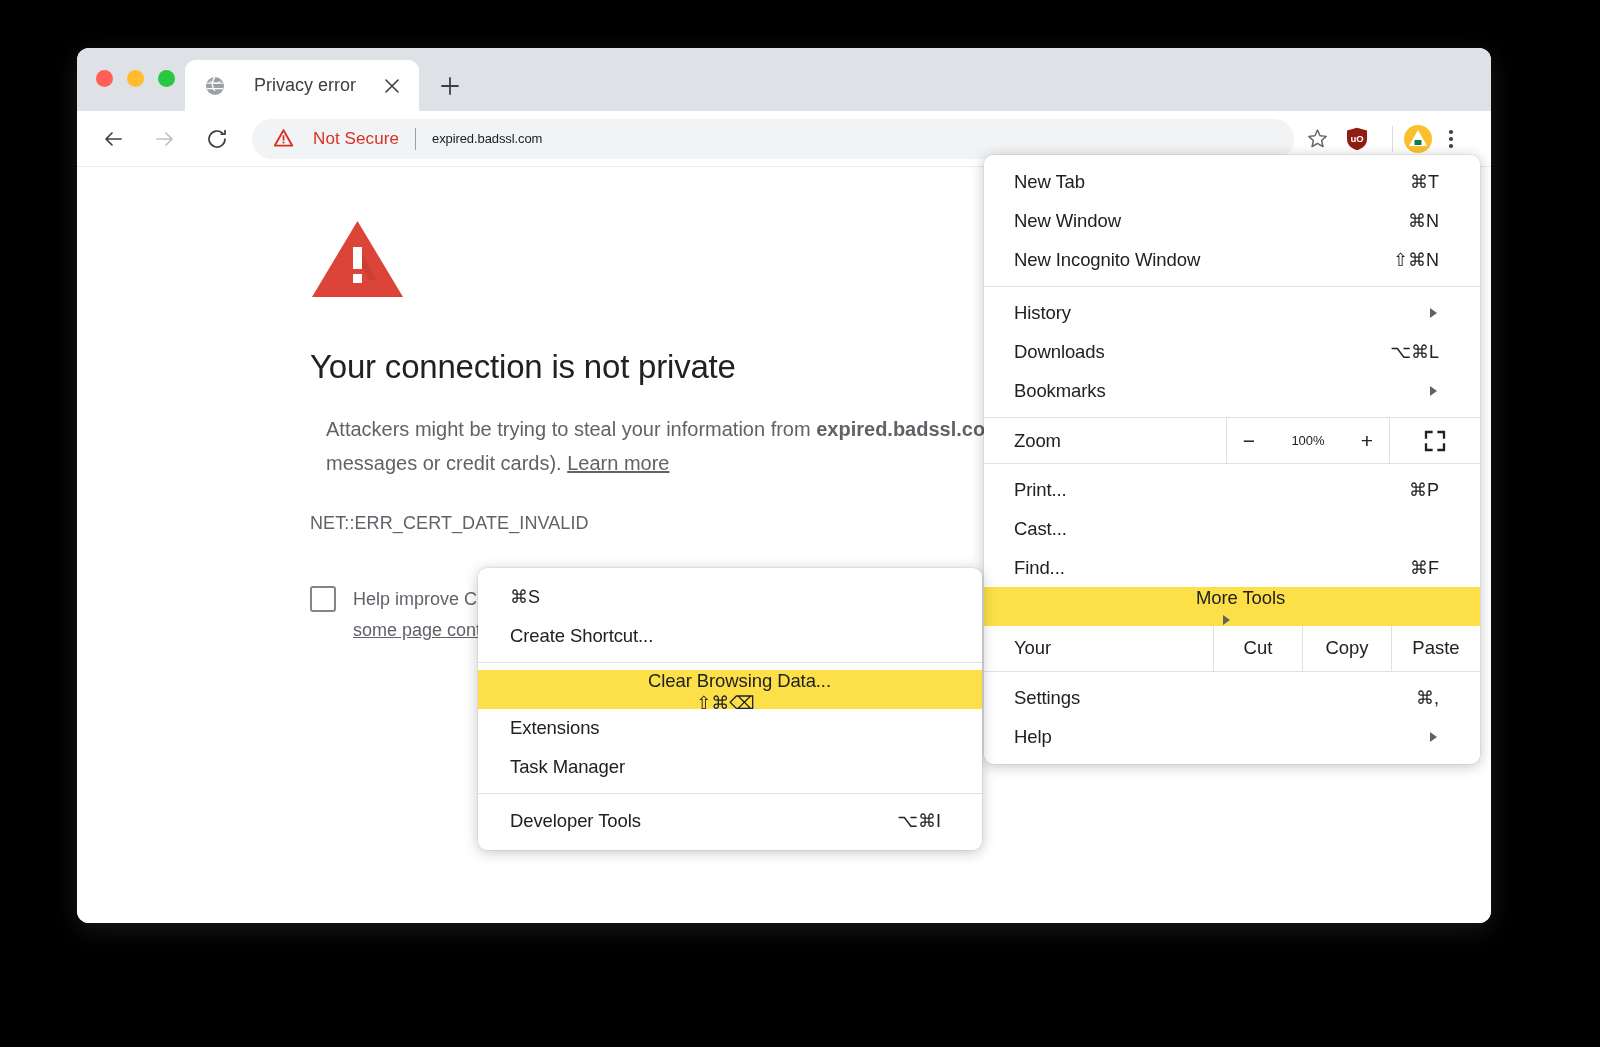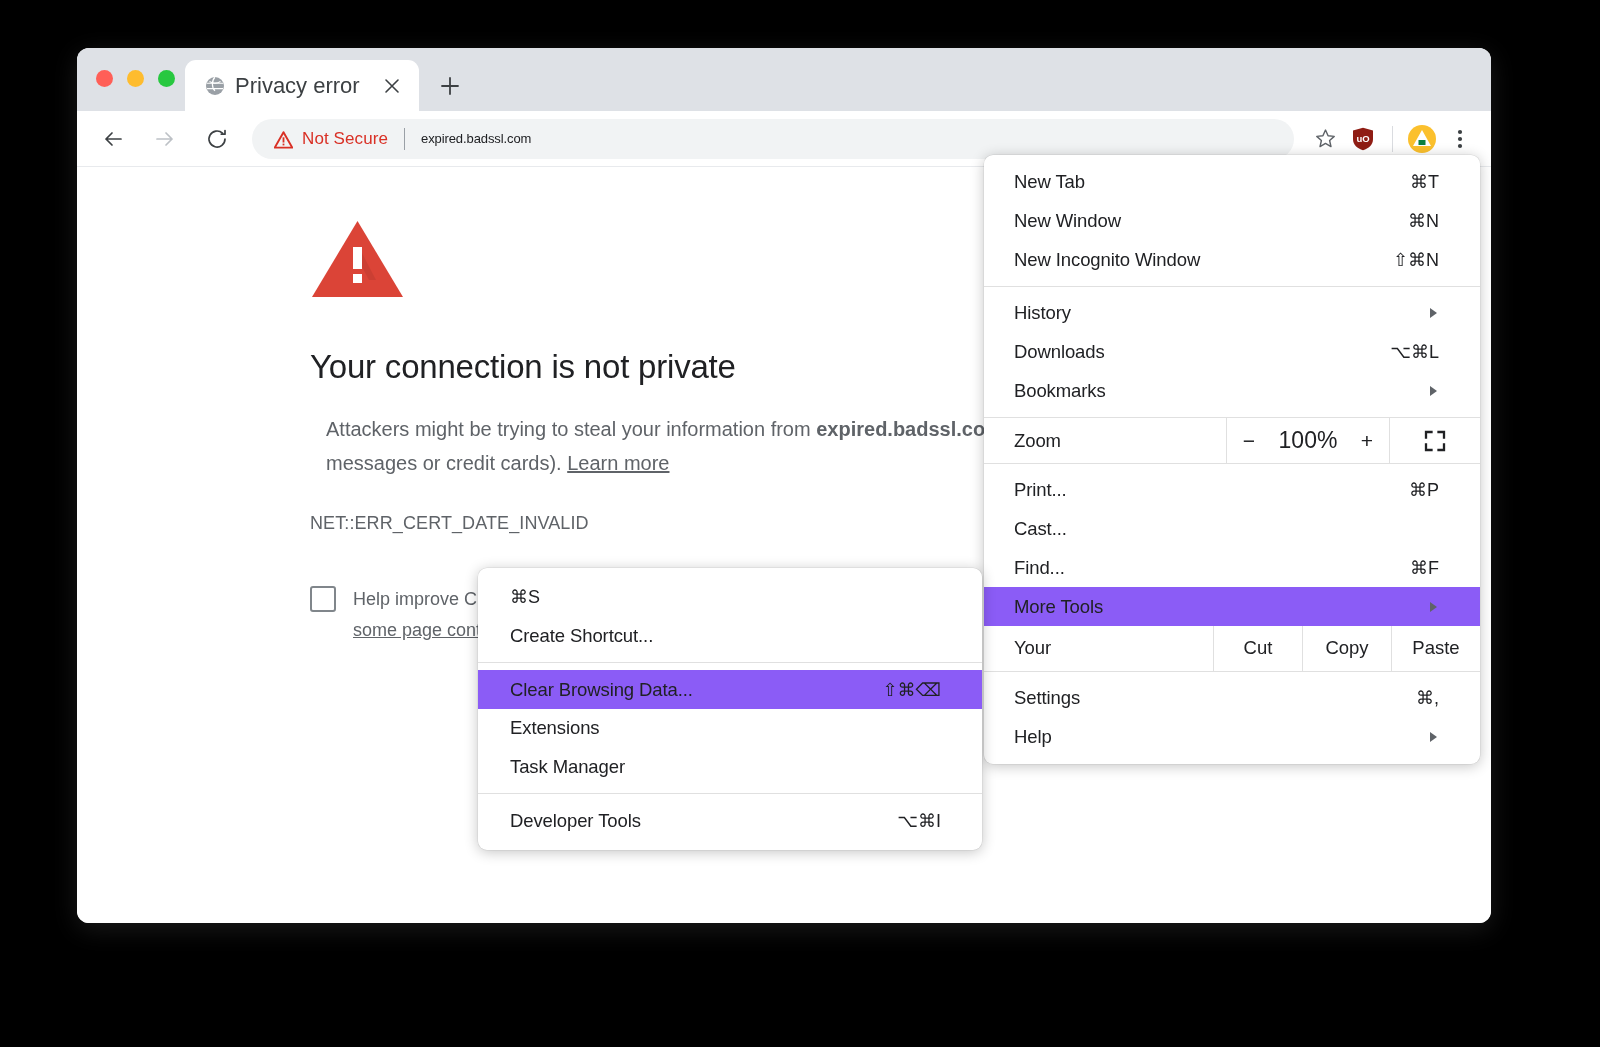--- a/index.html
+++ b/index.html
@@ -51,22 +51,22 @@
     border-top-left-radius: 11px;
     border-top-right-radius: 11px;
     display: flex; align-items: center;
   }
   .tab-favicon {
     margin-left: 20px;
     width: 20px; height: 20px;
     display: flex; align-items: center; justify-content: center;
   }
   .tab-title {
-    margin-left: 10px;
-    font-size: 22px;
+    margin-left: 29px;
+    font-size: 18px;
     color: #3c4043;
     white-space: nowrap;
     overflow: hidden;
     flex: 1;
   }
   .tab-close {
     width: 26px; height: 26px; margin-right: 14px;
     display: flex; align-items: center; justify-content: center;
     color: #5f6368;
   }
@@ -101,43 +101,44 @@
     flex: 1;
     height: 40px;
     background: #f1f3f4;
     border-radius: 20px;
     display: flex;
     align-items: center;
     margin-right: 12px;
     position: relative;
   }
   .notsecure {
-    display: flex; align-items: flex-end;
+    display: flex; align-items: flex-start;
     margin-left: 22px;
+    gap: 11px;
   }
   .notsecure-ico { margin-right: 9px; display:flex; }
   .notsecure-txt {
     color: #d93025;
     font-size: 17px;
     letter-spacing: 0.1px;
   }
   .omni-sep {
     width: 1px; height: 22px;
     background: #9aa0a6;
     margin: 0 16px;
   }
   .omni-url {
     color: #202124;
     font-size: 13px;
     letter-spacing: -0.1px;
   }
 
   .tb-icon {
     width: 38px; height: 38px;
-    display: flex; align-items: center; justify-content: center;
+    display: flex; align-items: center; 
     color: #a16207;
     flex: 0 0 auto;
   }
   .tb-sep {
     width: 1px; height: 26px; background: #dadce0;
     margin: 0 10px;
     flex: 0 0 auto;
   }
 
   
@@ -211,21 +212,21 @@
     font-size: 18.5px;
     color: #202124;
   }
   .mi {
     position: relative;
     height: 38.7px;
     display: flex;
     align-items: center;
     padding: 0 13px 0 30px;
   }
-  .mi.sel { background: #8b5cf6; }
+  .mi.sel { background: #fde047; flex-direction: column; }
   .mi-label { flex: 1; letter-spacing: -0.1px; }
   .mi-accel {
     color: #202124;
     font-size: 18px;
     padding-right: 28px;
     white-space: nowrap;
   }
   .mi-arrow {
     padding-right: 28px;
     display: flex; align-items: center;
@@ -251,21 +252,21 @@
     letter-spacing: -0.1px;
   }
   .mrow-cell {
     border-left: 1px solid #e0e0e0;
     display: flex; align-items: center; justify-content: center;
   }
   .zoom-ctrl { width: 162px; gap: 0; }
   .zoom-minus, .zoom-plus {
     width: 44px; text-align: center; font-size: 21px; color: #202124;
   }
-  .zoom-val { width: 74px; text-align: center; font-size: 23px; }
+  .zoom-val { width: 74px; text-align: center; font-size: 13px; }
   .zoom-full { width: 90px; }
   .edit-cell { width: 88px; font-size: 18.5px; }
 
   
   .submenu {
     position: absolute;
     left: 478px; top: 568px;
     width: 504px;
     background: #ffffff;
     border-radius: 9px;

